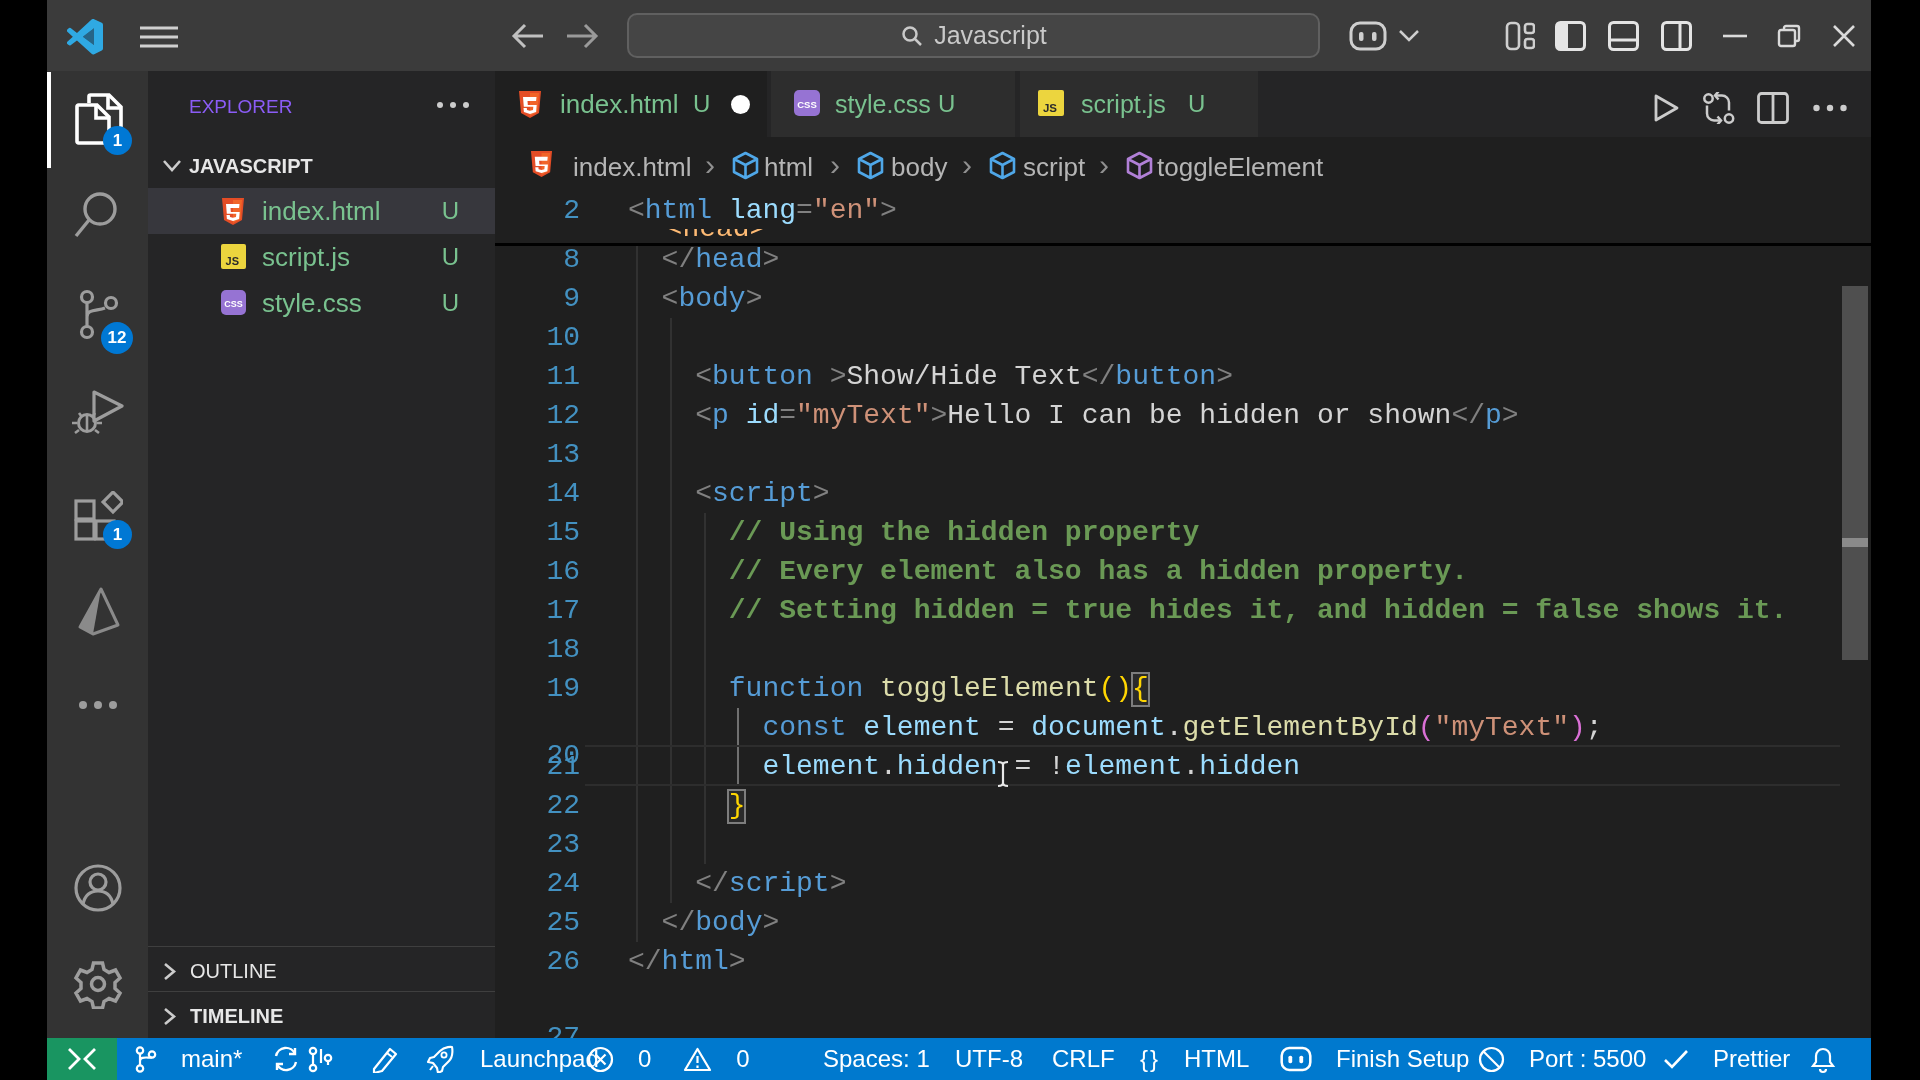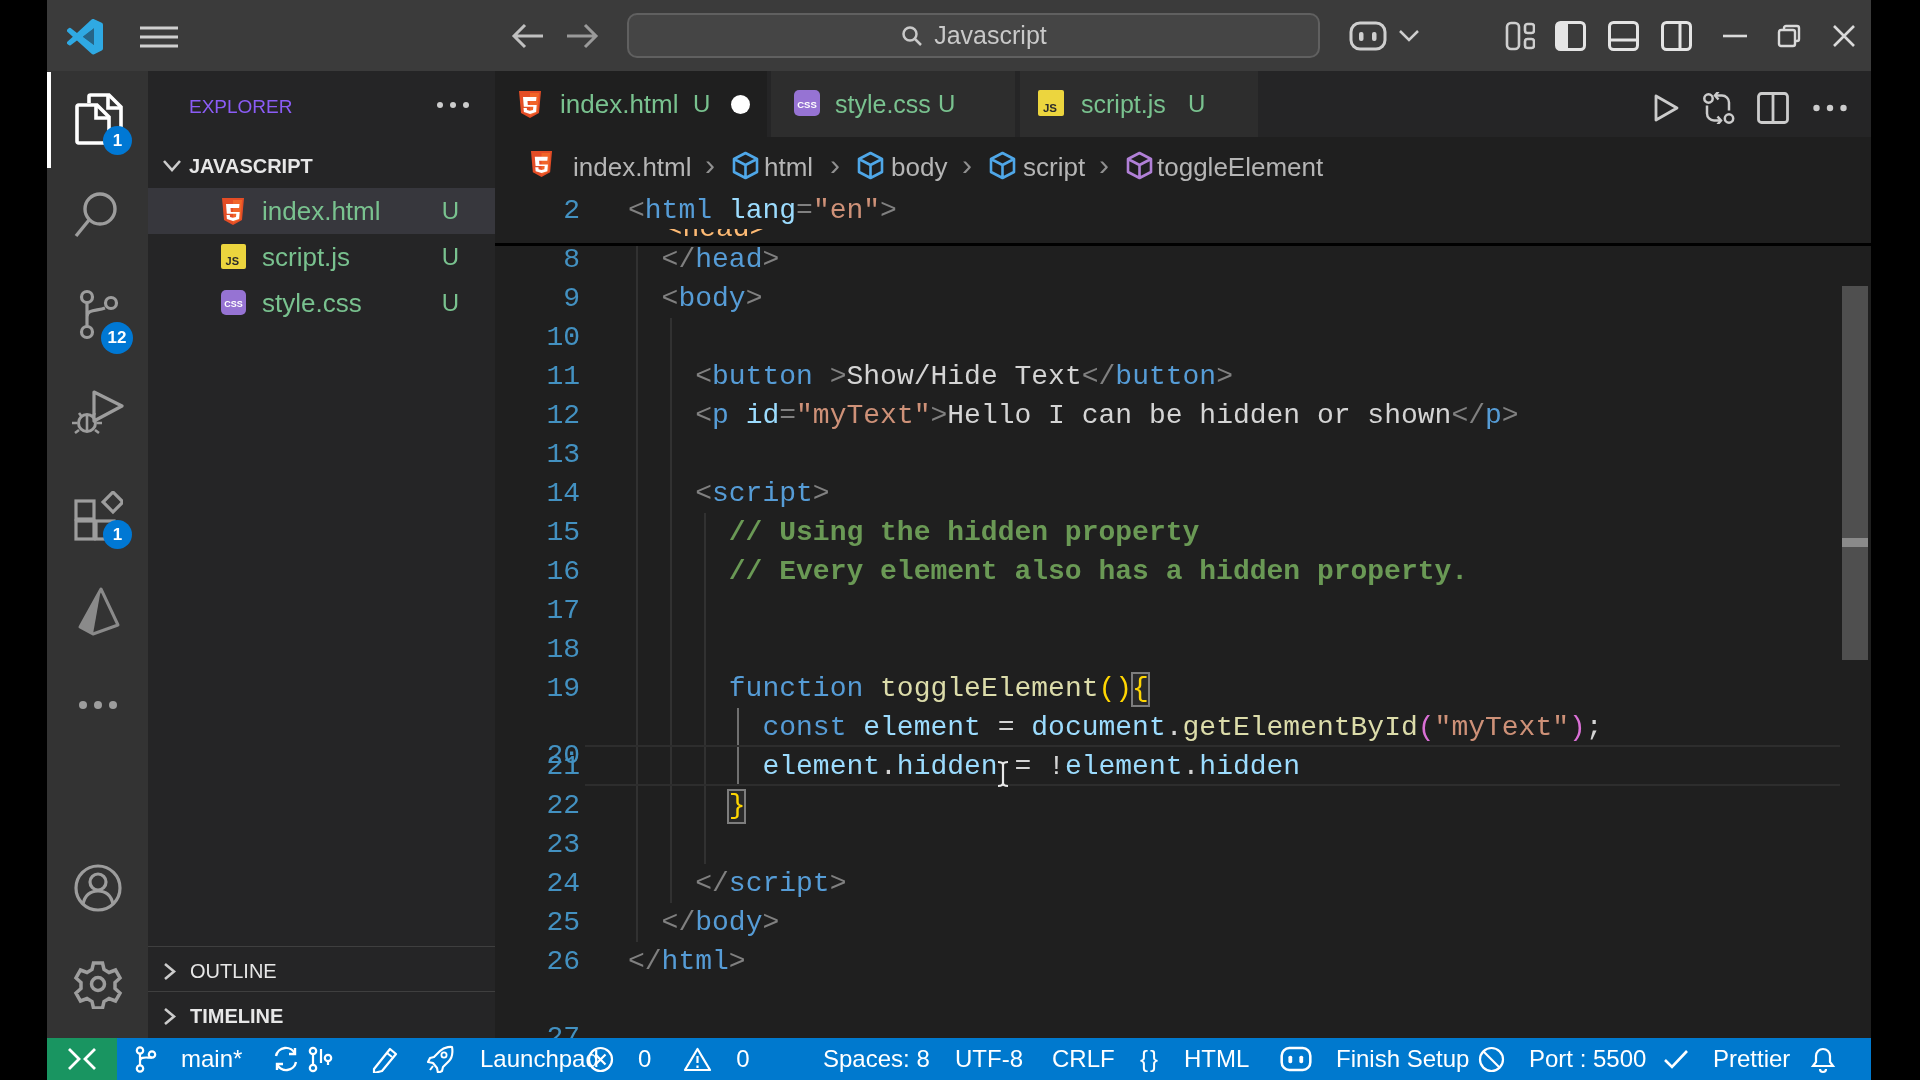--- a/index.html
+++ b/index.html
@@ -354,20 +354,21 @@
       <div class="ln" style="top:752px">26</div>
       <div class="ln" style="top:828px">27</div>
 
       <div class="cl" style="top:50px"><span class="pu">  &lt;/</span><span class="tg">head</span><span class="pu">&gt;</span></div>
       <div class="cl" style="top:89px"><span class="pu">  &lt;</span><span class="tg">body</span><span class="pu">&gt;</span></div>
       <div class="cl" style="top:167px"><span class="pu">    &lt;</span><span class="tg">button</span> <span class="pu">&gt;</span>Show/Hide Text<span class="pu">&lt;/</span><span class="tg">button</span><span class="pu">&gt;</span></div>
       <div class="cl" style="top:206px"><span class="pu">    &lt;</span><span class="tg">p</span> <span class="at">id</span><span class="pu">=</span><span class="st">"myText"</span><span class="pu">&gt;</span>Hello I can be hidden or shown<span class="pu">&lt;/</span><span class="tg">p</span><span class="pu">&gt;</span></div>
       <div class="cl" style="top:284px"><span class="pu">    &lt;</span><span class="tg">script</span><span class="pu">&gt;</span></div>
       <div class="cl" style="top:323px"><span class="co">      // Using the hidden property</span></div>
       <div class="cl" style="top:362px"><span class="co">      // Every element also has a hidden property.</span></div>
+      <div class="cl" style="top:401px"><span class="co">      // Setting hidden = true hides it, and hidden = false shows it.</span></div>
       <div class="cl" style="top:518px"><span class="tg">        const</span> <span class="at">element</span> = <span class="at">document</span>.<span class="fn">getElementById</span><span class="b2">(</span><span class="st">"myText"</span><span class="b2">)</span>;</div>
       <div class="cl" style="top:479px"><span class="tg">      function</span> <span class="fn">toggleElement</span><span class="b1">(){</span></div>
       <div class="cl" style="top:557px"><span class="at">        element</span>.<span class="at">hidden</span> = !<span class="at">element</span>.<span class="at">hidden</span></div>
       <div class="cl" style="top:596px"><span class="b1">      }</span></div>
       <div class="cl" style="top:674px"><span class="pu">    &lt;/</span><span class="tg">script</span><span class="pu">&gt;</span></div>
       <div class="cl" style="top:713px"><span class="pu">  &lt;/</span><span class="tg">body</span><span class="pu">&gt;</span></div>
       <div class="cl" style="top:752px"><span class="pu">&lt;/</span><span class="tg">html</span><span class="pu">&gt;</span></div>
 
       <div class="abs" style="left:0;top:0;width:1376px;height:53px;background:#1f1f1f"></div>
       <div class="abs" style="left:0;top:39px;width:1376px;height:14px;overflow:hidden">
@@ -431,21 +432,21 @@
         <path d="M8.5 8.5l10 10M18.5 8.5l-10 10" stroke="#fff" stroke-width="2.2"></path>
       </svg>
       <span>0</span>
       <svg width="29" height="27" viewBox="0 0 29 27" style="margin-left:8px">
         <path d="M14.5 3 27 24H2z" fill="none" stroke="#fff" stroke-width="2.2" stroke-linejoin="round"></path>
         <path d="M14.5 10v7M14.5 19.5v2.5" stroke="#fff" stroke-width="2.2"></path>
       </svg>
       <span>0</span>
     </div>
 
-    <div class="sitem" style="left:776px">Spaces: 8</div>
+    <div class="sitem" style="left:776px">Spaces: 1</div>
     <div class="sitem" style="left:908px">UTF-8</div>
     <div class="sitem" style="left:1005px">CRLF</div>
     <div class="sitem" style="left:1093px">
         <span style="letter-spacing:2px">{}</span>
         <span>HTML</span>
       </div>
     <div class="sitem" style="left:1233px">
       <svg width="32" height="26" viewBox="0 0 38 30">
         <rect x="2" y="2" width="34" height="26" rx="9" fill="none" stroke="#fff" stroke-width="3"></rect>
         <rect x="10" y="11" width="4.5" height="9" rx="2" fill="#fff"></rect>

